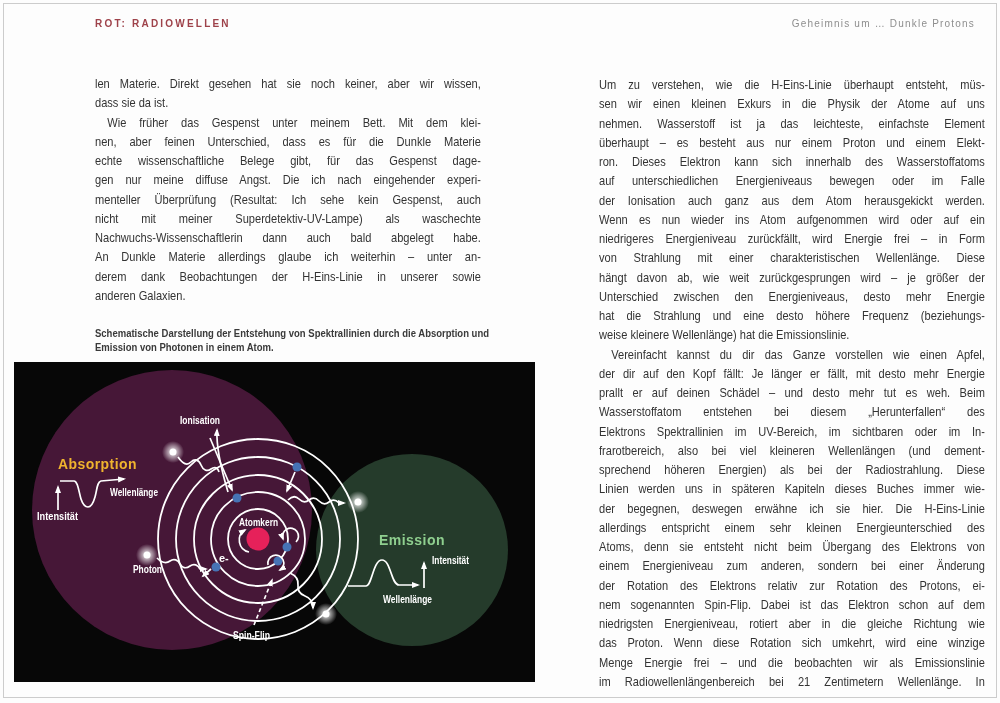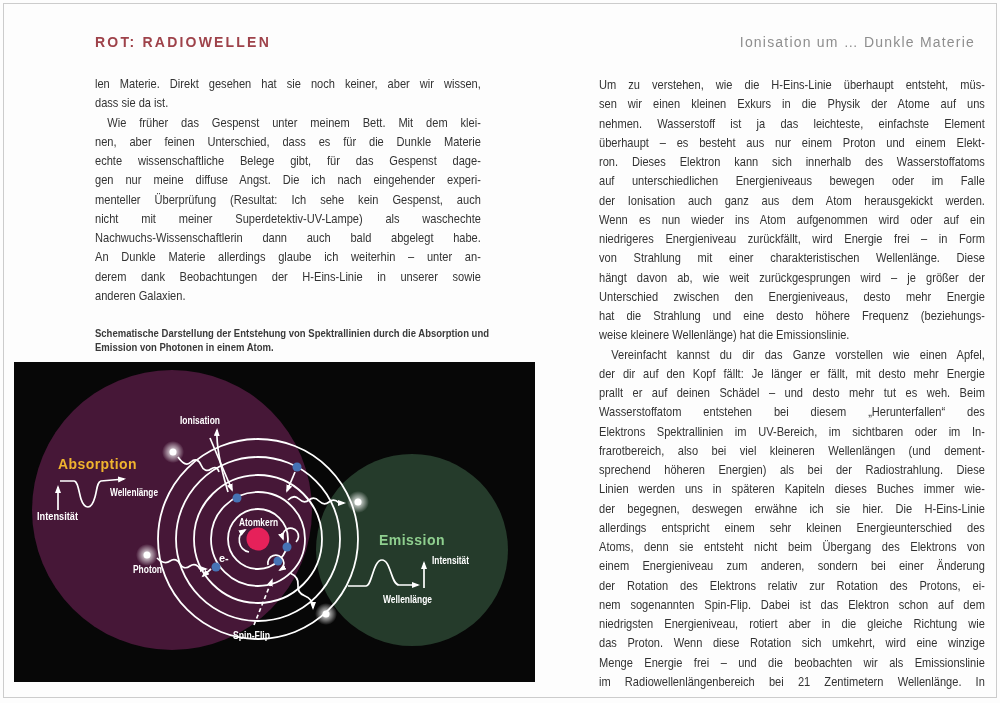--- a/index.html
+++ b/index.html
@@ -1,18 +1,18 @@
 <!DOCTYPE html>
 <html><head>
 <meta charset="utf-8">
 <style>
   html,body{margin:0;padding:0;background:#ffffff;font-family:"Liberation Sans",sans-serif;}
   #stage{position:relative;width:1000px;height:703px;background:#fdfdfd;overflow:hidden;}
   .frame{position:absolute;left:3px;top:3px;right:3px;bottom:5px;border:1px solid #cccccc;pointer-events:none;}
-  .hdr{position:absolute;top:34px;font-size:14px;}
+  .hdr{position:absolute;top:18px;font-size:10px;}
   .hdr-left{left:95px;color:#9e424a;font-weight:bold;letter-spacing:2.2px;}
   .hdr-right{right:25px;color:#8e8e8e;letter-spacing:1.2px;}
   .col{position:absolute;width:442px;font-size:12.7px;color:#333333;transform:scaleX(.873);transform-origin:left top;}
   #leftcol{left:95px;top:75px;}
   #rightcol{left:599px;top:76px;}
   .tl{height:19.25px;line-height:19.25px;overflow:hidden;}
   .tl.j{text-align:justify;text-align-last:justify;}
   .tl.ind{text-indent:14px;}
   #caption{position:absolute;left:95px;top:327px;width:466px;transform:scaleX(.88);transform-origin:left top;
            font-size:10.8px;font-weight:bold;color:#3a3a3a;}
@@ -24,21 +24,21 @@
   .wline{stroke:#ffffff;stroke-width:1.7;fill:none;}
   .orbit{stroke:#ffffff;stroke-width:1.8;fill:none;}
 </style>
 </head>
 <body>
 
 <div id="stage">
   <div class="frame"></div>
 
   <div class="hdr hdr-left">ROT: RADIOWELLEN</div>
-  <div class="hdr hdr-right">Ionisation um … Dunkle Materie</div>
+  <div class="hdr hdr-right">Geheimnis um … Dunkle Protons</div>
 
   <div id="leftcol" class="col">
       <div class="tl j">len Materie. Direkt gesehen hat sie noch keiner, aber wir wissen,</div>
       <div class="tl">dass sie da ist.</div>
       <div class="tl j ind">Wie früher das Gespenst unter meinem Bett. Mit dem klei-</div>
       <div class="tl j">nen, aber feinen Unterschied, dass es für die Dunkle Materie</div>
       <div class="tl j">echte wissenschaftliche Belege gibt, für das Gespenst dage-</div>
       <div class="tl j">gen nur meine diffuse Angst. Die ich nach eingehender experi-</div>
       <div class="tl j">menteller Überprüfung (Resultat: Ich sehe kein Gespenst, auch</div>
       <div class="tl j">nicht mit meiner Superdetektiv-UV-Lampe) als waschechte</div>

